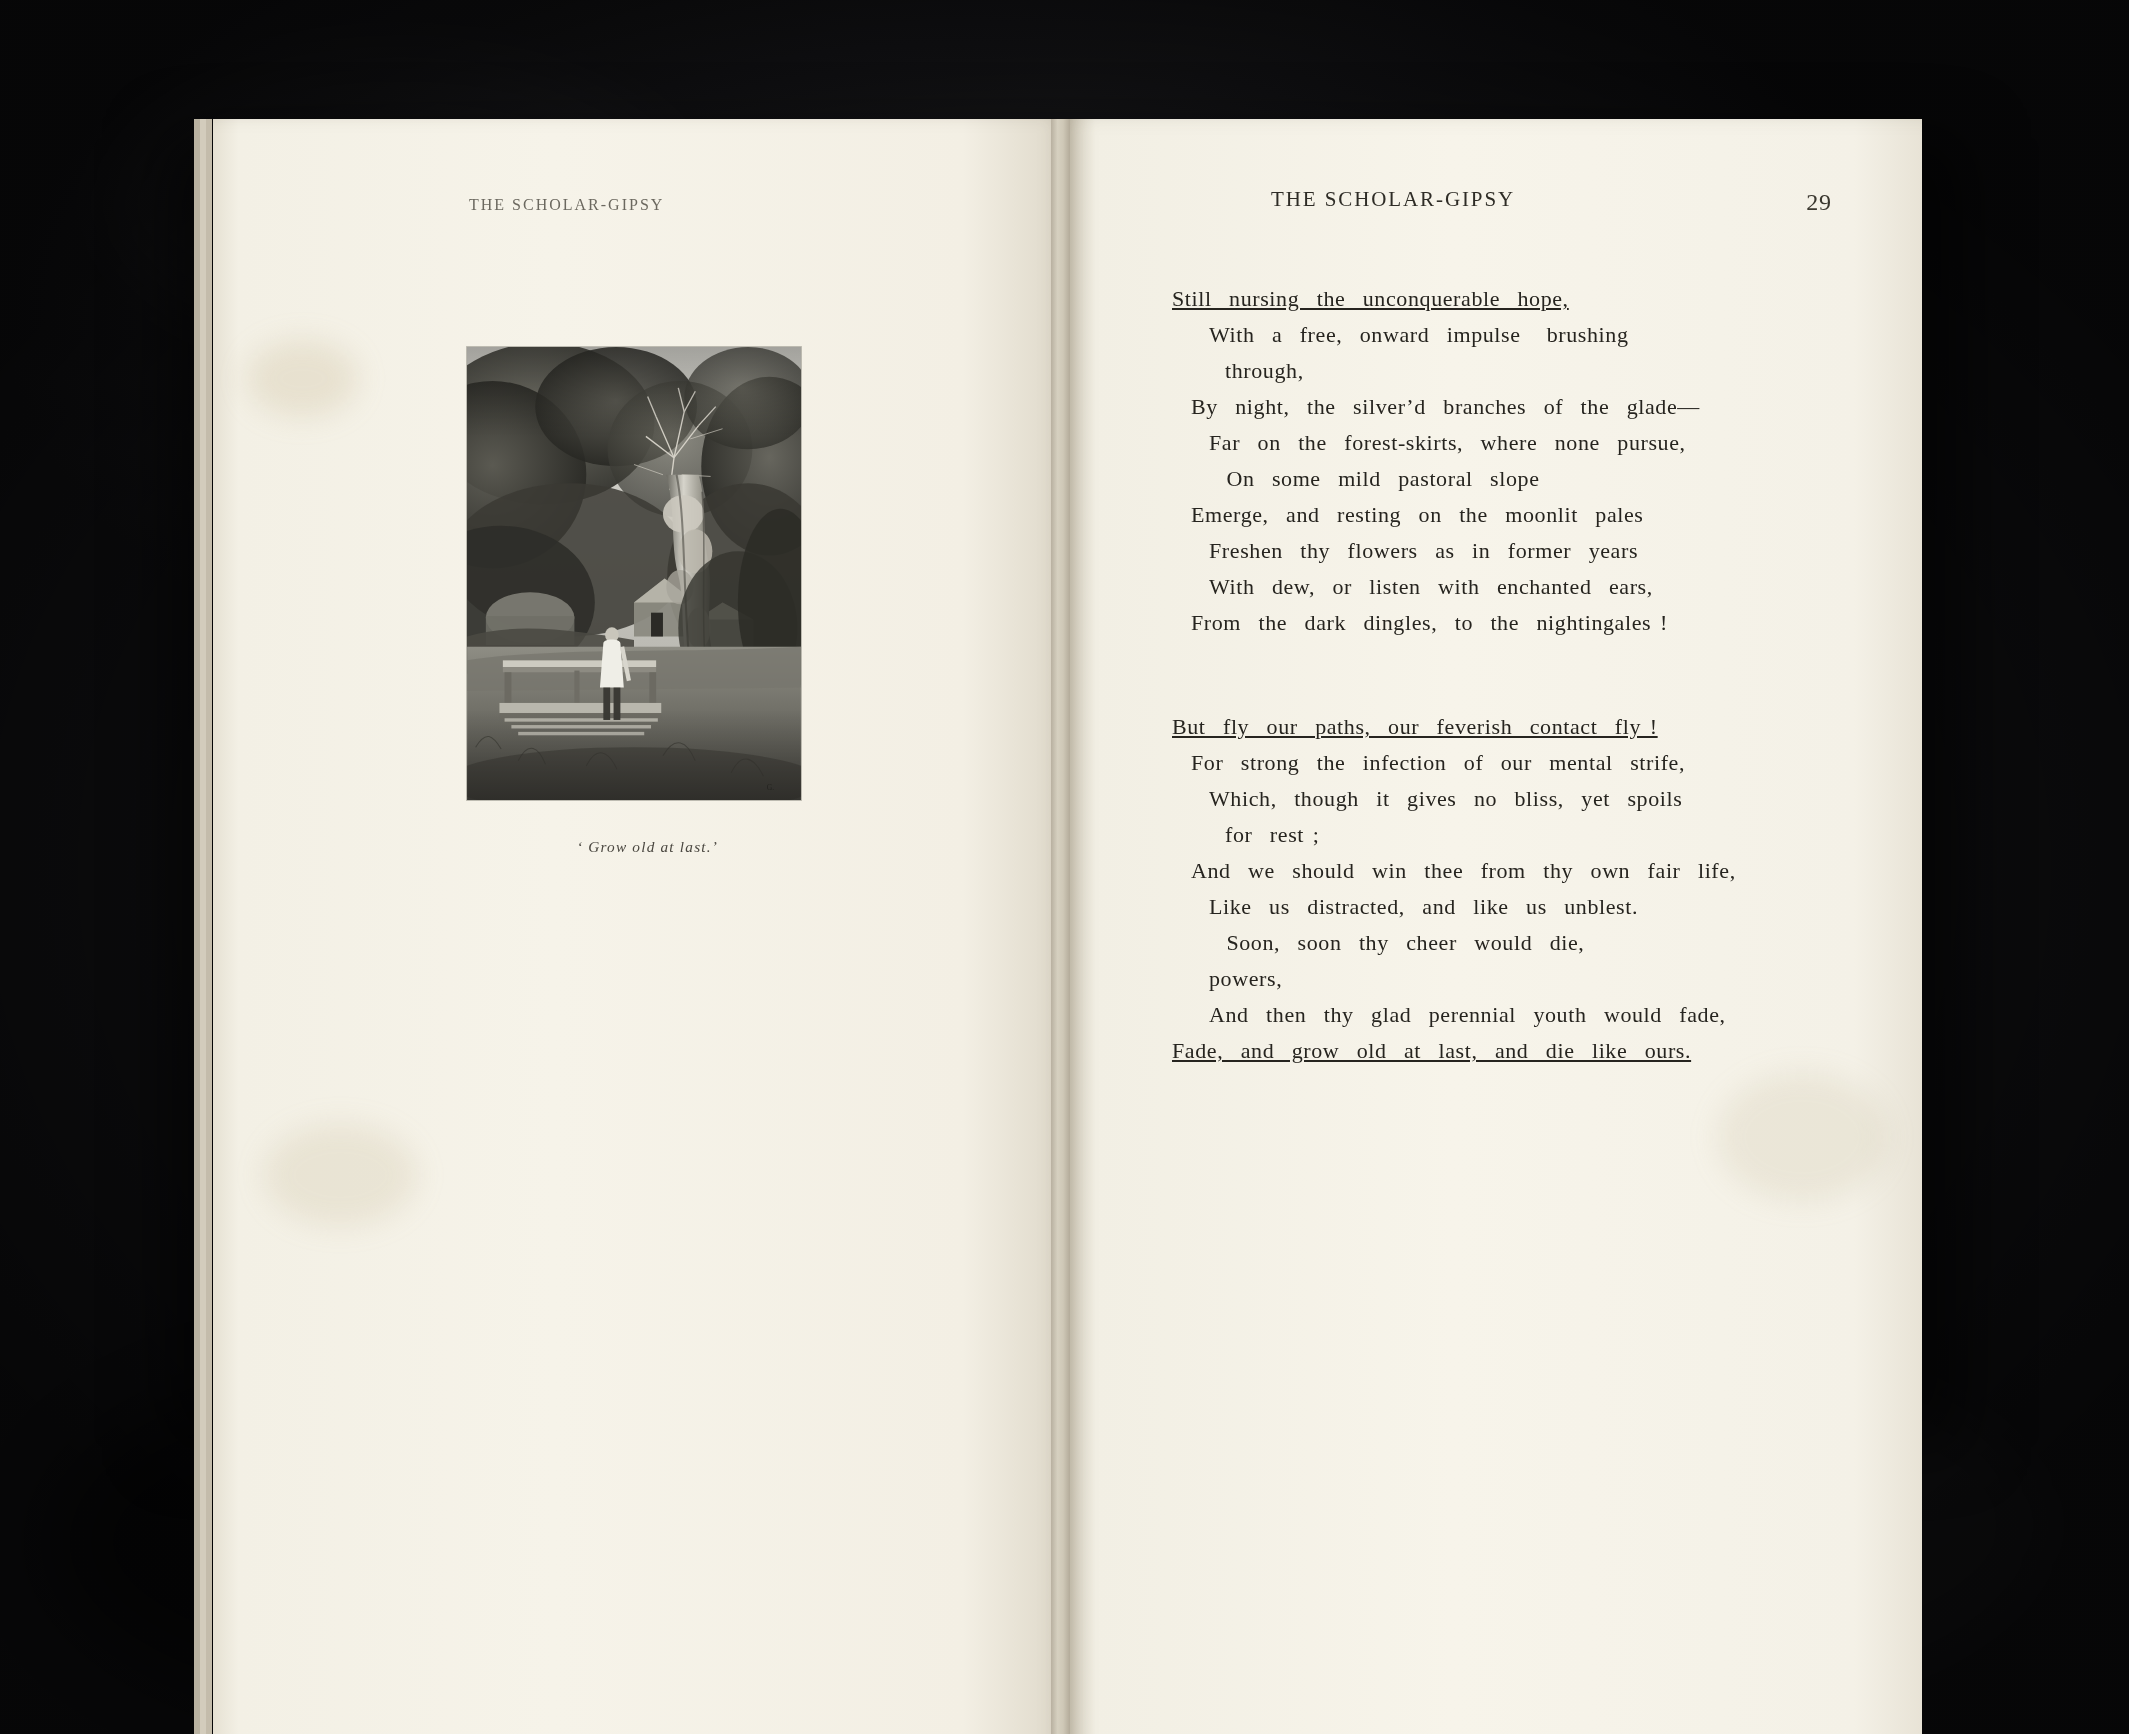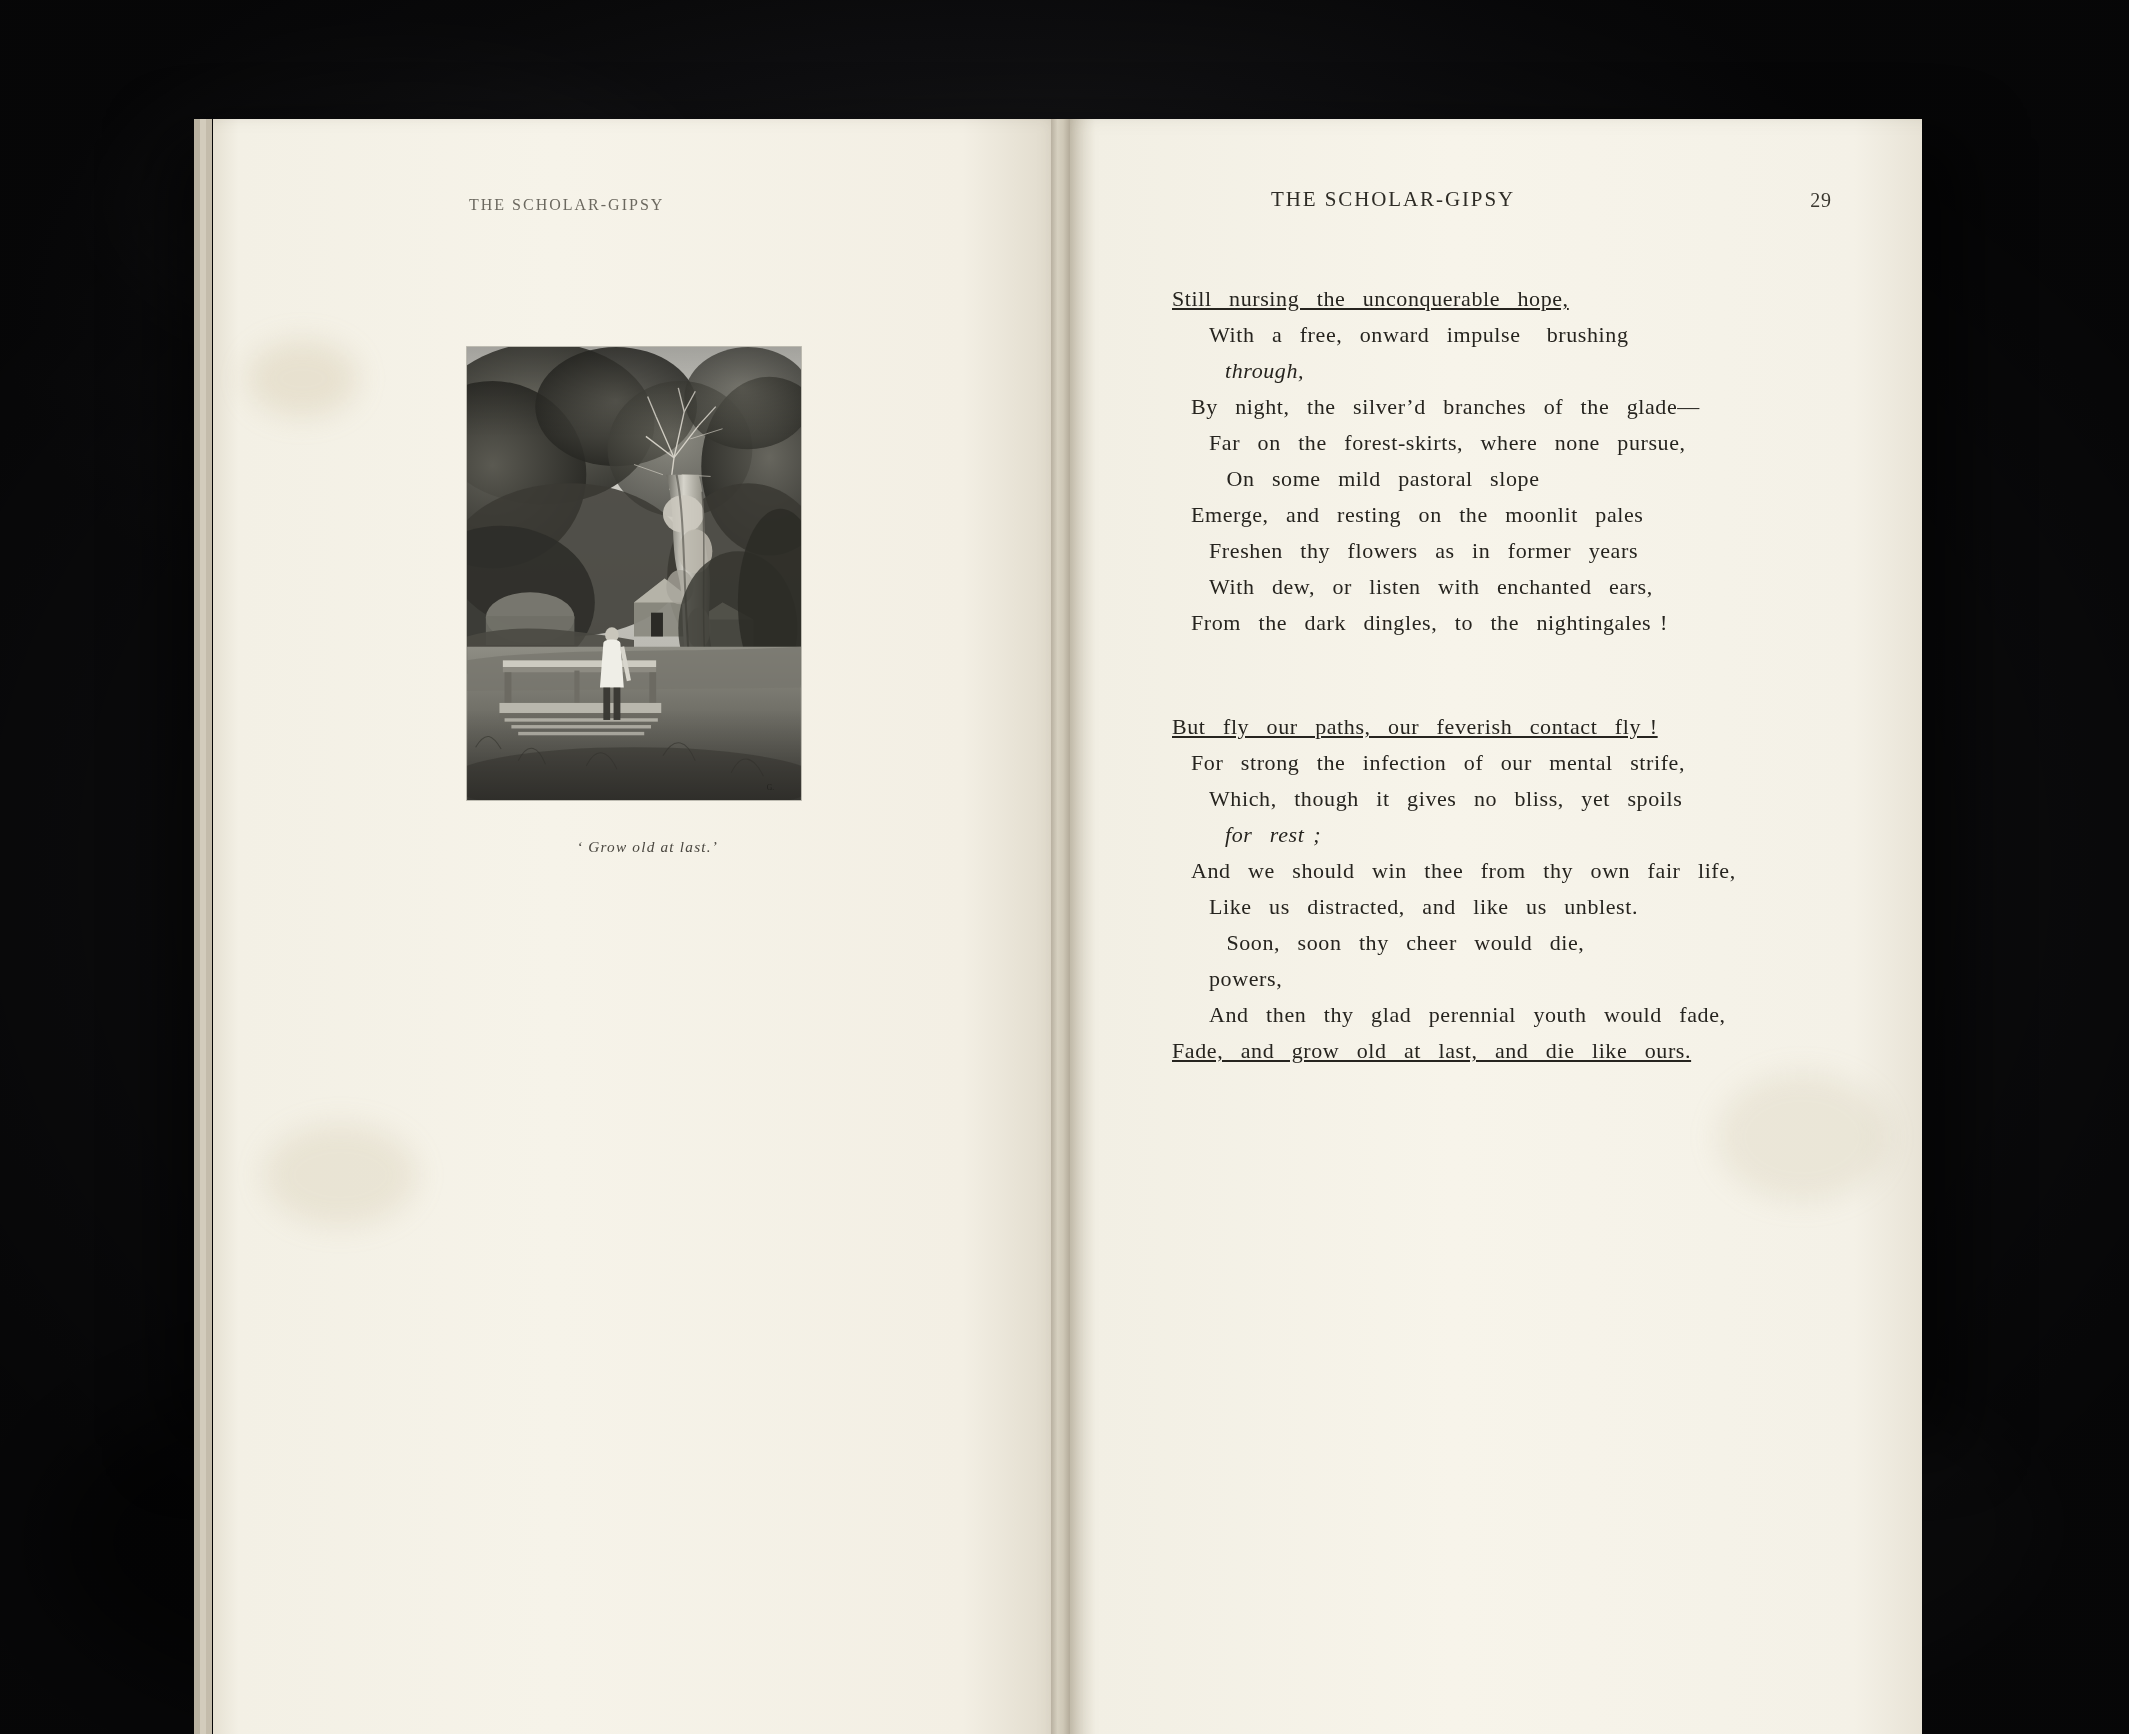--- a/index.html
+++ b/index.html
@@ -124,21 +124,21 @@
     font-family: "Liberation Serif", serif;
     font-size: 21px;
     letter-spacing: 1.9px;
     color: #2e2c26;
   }
   .folio {
     position: absolute;
     right: 90px;
     top: 70px;
     font-family: "Liberation Serif", serif;
-    font-size: 20px;
+    font-size: 24px;
     color: #3a372f;
     letter-spacing: 0.9px;
   }
 
   
   #plate {
     position: absolute;
     left: 254px;
     top: 228px;
     width: 334px;
@@ -175,21 +175,21 @@
     line-height: 36px;
     color: #26241f;
     letter-spacing: 0.6px;
     word-spacing: 2.6px;
   }
   .stanza { margin-bottom: 68px; }
   .line { white-space: pre; }
   .i0 { padding-left: 0px; text-decoration: underline; }
   .i1 { padding-left: 19px; }
   .i2 { padding-left: 37px; }
-  .i3 { padding-left: 53px; font-style: italic; }
+  .i3 { padding-left: 53px; }
 
   
   #pencil-mark {
     position: absolute;
     right: 60px;
     bottom: 48px;
     font-family: "Liberation Serif", serif;
     font-size: 19px;
     color: #9a9486;
     transform: rotate(-6deg);

